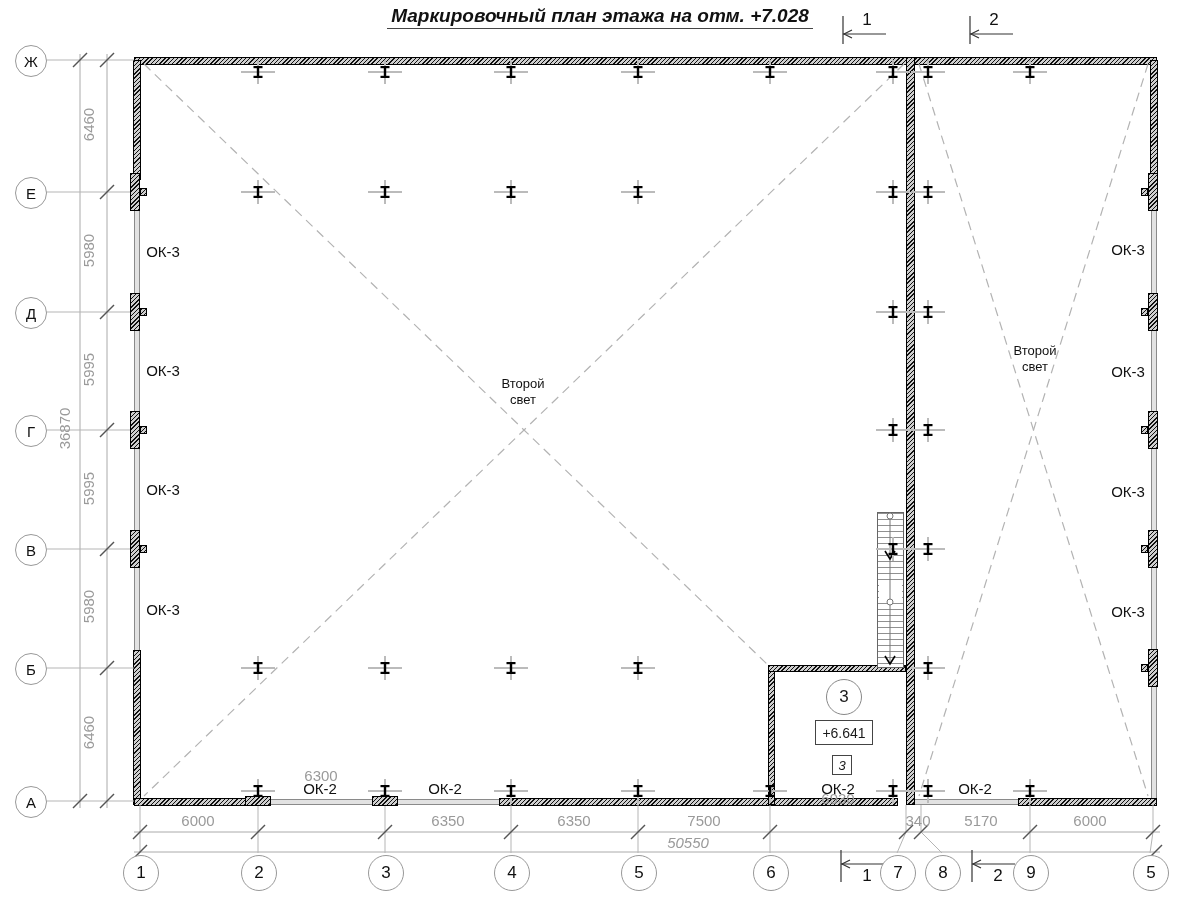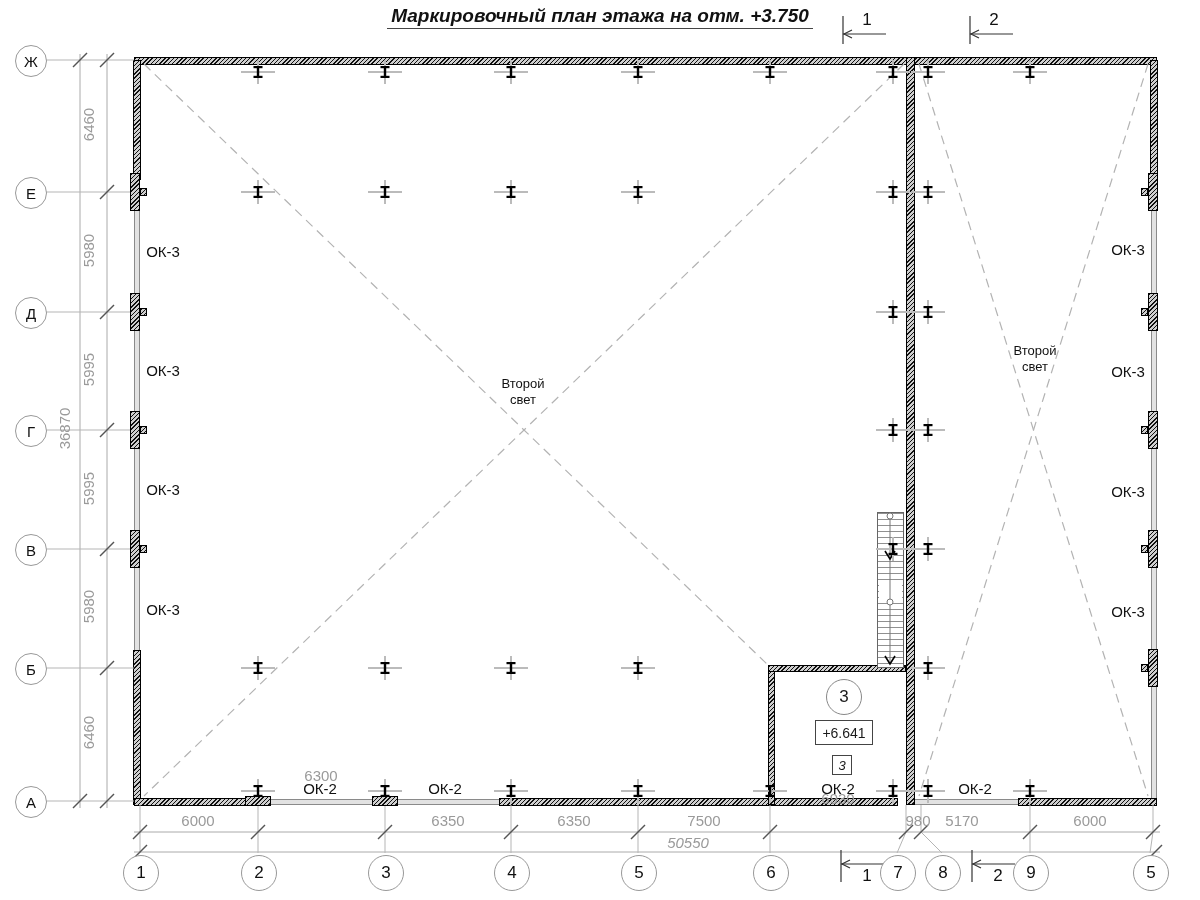--- a/index.html
+++ b/index.html
@@ -40,21 +40,21 @@
   svg .ibeam{fill:#000;}
   svg line.stair-line{stroke:#777;stroke-width:1;}
   svg circle.stair-dot{fill:#fff;stroke:#777;stroke-width:1;}
   svg polyline.stair-arrow{fill:none;stroke:#000;stroke-width:1.6;}
   svg line.secmark{stroke:#333;stroke-width:1.2;}
   svg polyline.secarrow{fill:none;stroke:#333;stroke-width:1.2;}
 </style>
 </head>
 <body>
 
-<div class="title"><span>Маркировочный план этажа на отм. +3.750</span></div>
+<div class="title"><span>Маркировочный план этажа на отм. +7.028</span></div>
 
 <div class="hatch" style="left:134px;top:57px;width:1023px;height:8px;"></div>
 <div class="hatch" style="left:906px;top:57px;width:9px;height:748px;"></div>
 <div class="hatch" style="left:133px;top:60px;width:8px;height:120px;"></div>
 <div class="win-v" style="left:134px;top:180px;width:6px;height:470px;"></div>
 <div class="hatch" style="left:133px;top:650px;width:8px;height:155px;"></div>
 <div class="hatch" style="left:1150px;top:60px;width:8px;height:120px;"></div>
 <div class="win-v" style="left:1151px;top:180px;width:6px;height:470px;"></div>
 <div class="win-v" style="left:1151px;top:650px;width:6px;height:148px;"></div>
 <div class="hatch" style="left:134px;top:798px;width:118px;height:8px;"></div>
@@ -336,22 +336,22 @@
     <div class="dim-text vert" style="position: absolute; left: 48px; top: 480px; width: 80px;">5995</div>
     <div class="dim-text vert" style="position: absolute; left: 48px; top: 598px; width: 80px;">5980</div>
     <div class="dim-text vert" style="position: absolute; left: 48px; top: 724px; width: 80px;">6460</div>
     <div class="dim-text vert" style="position: absolute; left: 24px; top: 420px; width: 80px;">36870</div>
     <div class="dim-text" style="position: absolute; left: 158px; top: 812px; width: 80px;">6000</div>
     <div class="dim-text" style="position: absolute; left: 281px; top: 767px; width: 80px;">6300</div>
     <div class="dim-text" style="position: absolute; left: 408px; top: 812px; width: 80px;">6350</div>
     <div class="dim-text" style="position: absolute; left: 534px; top: 812px; width: 80px;">6350</div>
     <div class="dim-text" style="position: absolute; left: 664px; top: 812px; width: 80px;">7500</div>
     <div class="dim-text" style="position: absolute; left: 798px; top: 776px; width: 80px; margin-top: 14px;">6930</div>
-    <div class="dim-text" style="position: absolute; left: 878px; top: 812px; width: 80px;">980</div>
-    <div class="dim-text" style="position: absolute; left: 922px; top: 812px; width: 80px;">5170</div>
+    <div class="dim-text" style="position: absolute; left: 878px; top: 812px; width: 80px;">340</div>
+    <div class="dim-text" style="position: absolute; left: 941px; top: 812px; width: 80px;">5170</div>
     <div class="dim-text" style="position: absolute; left: 1050px; top: 812px; width: 80px;">6000</div>
     <div class="dim-text" style="position: absolute; left: 643px; top: 834px; width: 90px; font-style: italic;">50550</div>
     <div class="hatch" style="position: absolute; left: 130px; top: 173px; width: 10px; height: 38px;"></div>
     <div class="hatch" style="position: absolute; left: 140px; top: 188px; width: 7px; height: 8px;"></div>
     <div class="hatch" style="position: absolute; left: 130px; top: 293px; width: 10px; height: 38px;"></div>
     <div class="hatch" style="position: absolute; left: 140px; top: 308px; width: 7px; height: 8px;"></div>
     <div class="hatch" style="position: absolute; left: 130px; top: 411px; width: 10px; height: 38px;"></div>
     <div class="hatch" style="position: absolute; left: 140px; top: 426px; width: 7px; height: 8px;"></div>
     <div class="hatch" style="position: absolute; left: 130px; top: 530px; width: 10px; height: 38px;"></div>
     <div class="hatch" style="position: absolute; left: 140px; top: 545px; width: 7px; height: 8px;"></div>

